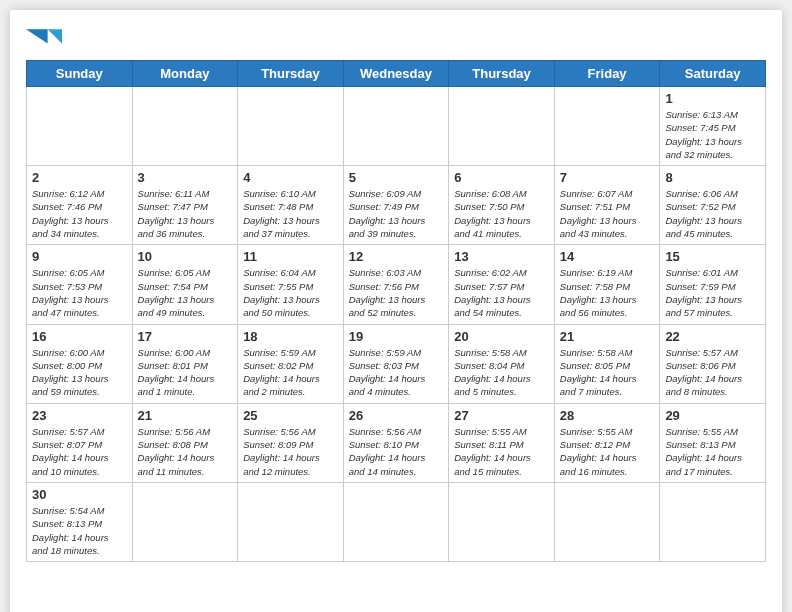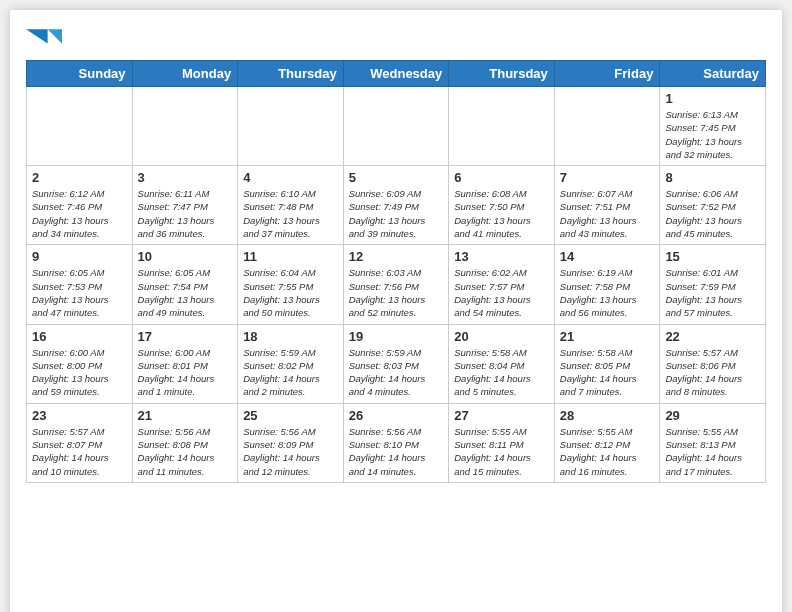--- a/index.html
+++ b/index.html
@@ -56,21 +56,21 @@
       color: #555;
     }
     .calendar-table {
       width: 100%;
       border-collapse: collapse;
       border: 1px solid #ccc;
     }
     .calendar-table th {
       background: #2b7abf;
       color: white;
-      text-align: right;
+      text-align: center;
       padding: 5px 6px;
       font-size: 13px;
       border: 1px solid #2265a0;
     }
     .calendar-table td {
       vertical-align: top;
       border: 1px solid #ccc;
       padding: 4px 5px;
       width: calc(100% / 7);
       background: white;
@@ -339,15 +339,30 @@
 and 16 minutes.</div>
           </td>
           <td>
             <span class="day-number">29</span>
             <div class="day-info">Sunrise: 5:55 AM
 Sunset: 8:13 PM
 Daylight: 14 hours
 and 17 minutes.</div>
           </td>
         </tr>
+        <tr>
+          <td>
+            <span class="day-number">30</span>
+            <div class="day-info">Sunrise: 5:54 AM
+Sunset: 8:13 PM
+Daylight: 14 hours
+and 18 minutes.</div>
+          </td>
+          <td class="empty-cell"></td>
+          <td class="empty-cell"></td>
+          <td class="empty-cell"></td>
+          <td class="empty-cell"></td>
+          <td class="empty-cell"></td>
+          <td class="empty-cell"></td>
+        </tr>
       </tbody>
   </table>
 </div>
 
 </body></html>

